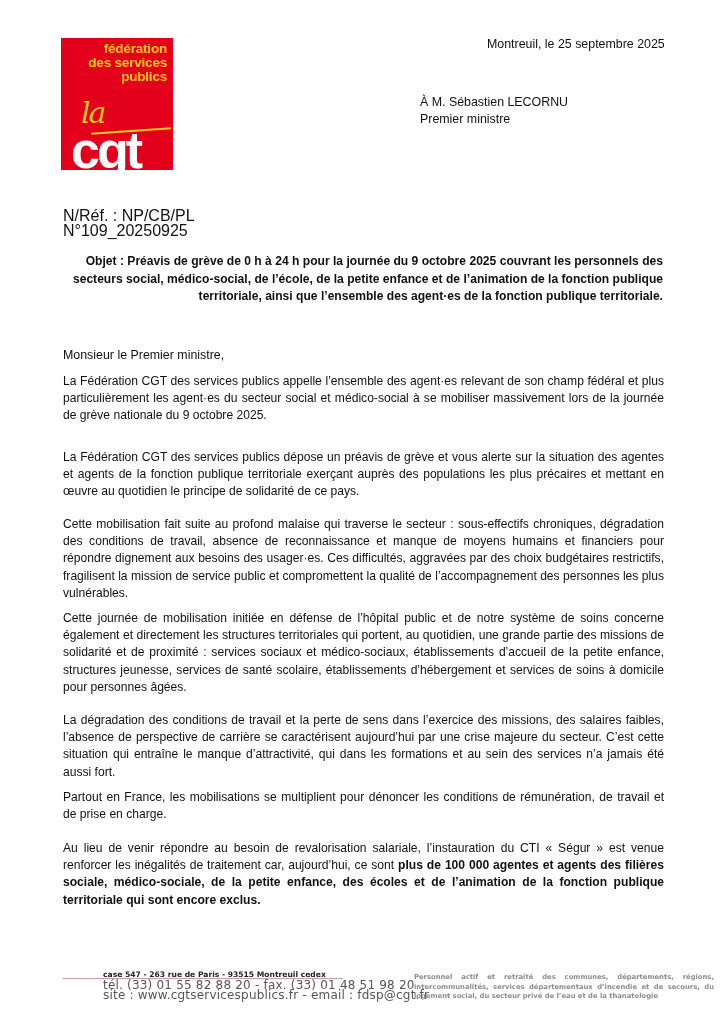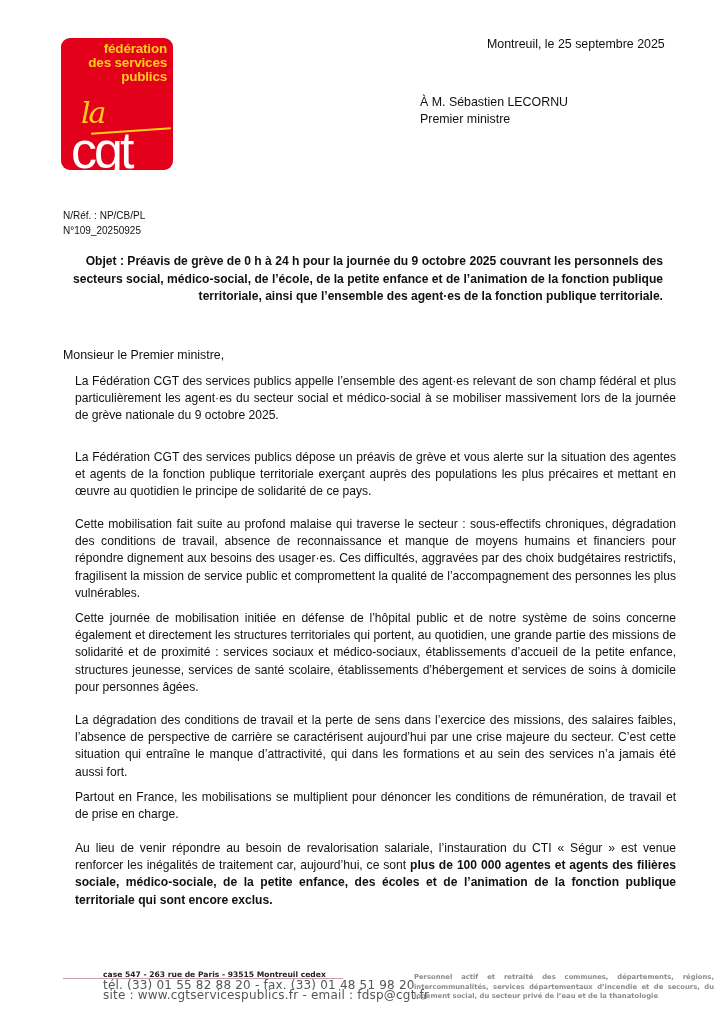--- a/index.html
+++ b/index.html
@@ -10,21 +10,20 @@
       color: #111111;
     }
     .page { position: relative; width: 724px; height: 1024px; }
 
     
     .logo {
       position: absolute; left: 61px; top: 38px;
       width: 112px; height: 132px;
       background: #e2001a;
       overflow: hidden;
-      border-radius: 9px;
     }
     .logo .fed {
       position: absolute; right: 6px; top: 4px;
       text-align: right;
       color: #ffcc1a;
       font-family: "Liberation Sans", sans-serif;
       font-weight: bold;
       font-size: 13.5px;
       line-height: 14px;
       letter-spacing: -0.2px;
@@ -40,38 +39,37 @@
     }
     .logo .la-stroke {
       position: absolute; left: 30px; top: 92px;
       width: 80px; height: 2px; background: #ffcc1a;
       transform: rotate(-4deg);
     }
     .logo .cgt {
       position: absolute; left: 10px; bottom: -6px;
       color: #ffffff;
       font-family: "Liberation Sans", sans-serif;
-      font-weight: normal;
+      font-weight: bold;
       font-size: 52px;
       line-height: 52px;
       letter-spacing: -3px;
     }
 
     .txt { position: absolute; font-size: 12.4px; line-height: 17px; font-family: "Liberation Sans", sans-serif; }
     .date { left: 487px; top: 36px; }
     .recipient { left: 420px; top: 94px; }
-    .ref { left: 63px; top: 208px; font-size: 10px; line-height: 15px; }
+    .ref { left: 63px; top: 208px; font-size: 16px; line-height: 15px; }
     .objet { left: 63px; top: 253px; width: 600px; font-weight: bold; font-size: 12.1px; line-height: 17.5px; text-align: right; }
     .salutation { left: 63px; top: 347px; }
 
     .para {
       position: absolute; left: 63px; width: 601px;
       font-size: 12.1px; line-height: 17.2px;
       text-align: justify;
-      margin-left: 12px;
     }
     .p1 { top: 373px; }
     .p2 { top: 449px; }
     .p3 { top: 516px; }
     .p4 { top: 610px; }
     .p5 { top: 712px; }
     .p6 { top: 789px; }
     .p7 { top: 840px; }
     .para b { font-weight: bold; }
 

